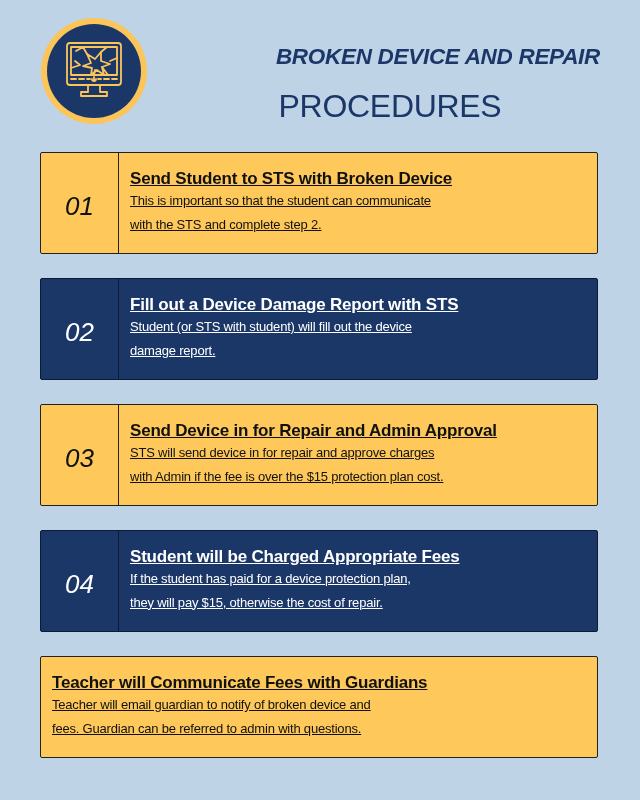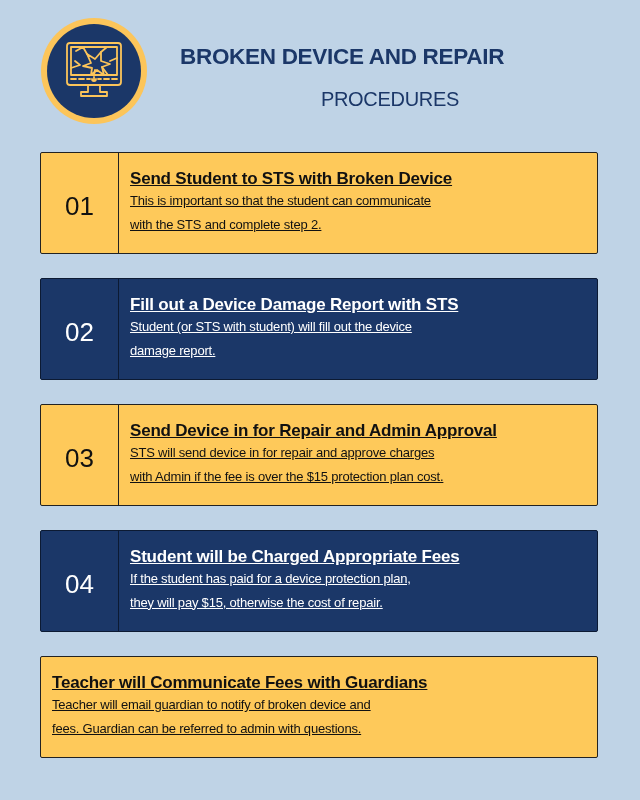--- a/index.html
+++ b/index.html
@@ -9,36 +9,36 @@
   }
   .logo {
     position:absolute; left:41px; top:18px; width:106px; height:106px; border-radius:50%;
     background:#fcc55a; display:flex; align-items:center; justify-content:center;
   }
   .logo-inner {
     width:94px; height:94px; border-radius:50%; background:#1b3768;
     display:flex; align-items:center; justify-content:center;
   }
   .title {
-    position:absolute; left:180px; width:420px; text-align:left; top:44px;
-    font-weight:bold; font-size:22.5px; color:#1b3768; letter-spacing:-0.3px;
+    position:absolute; left:180px; width:420px; text-align:right; top:44px;
+    font-weight:bold; font-size:22.5px; color:#1b3768; letter-spacing:-0.3px;font-style:italic;
   }
   .subtitle {
     position:absolute; left:180px; width:420px; text-align:center; top:88px;
-    font-size:20px; color:#1b3768; letter-spacing:-0.3px;
+    font-size:32px; color:#1b3768; letter-spacing:-0.3px;
   }
   .card {
     position:absolute; left:40px; width:558px; height:102px;
     border:1.5px solid #222; border-radius:2px; box-sizing:border-box; display:flex;
   }
   .card.yellow { background:#fec95a; color:#111; }
   .card.navy { background:#1b3768; color:#fff; border-color:#0c1a33; }
   .num {
     width:78px; flex:none; border-right:1.5px solid #222; display:flex; align-items:center;
-    justify-content:center; font-size:26px; font-weight:normal; padding-top:6px;
+    justify-content:center; font-size:26px; font-style:italic; font-weight:normal; padding-top:6px;
     box-sizing:border-box;
   }
   .card.navy .num { border-right-color:#0c1a33; }
   .body { padding:16px 0 0 11px;text-decoration:underline; }
   .head { font-weight:bold; font-size:17px; line-height:20px; letter-spacing:-0.2px; white-space:nowrap; }
   .desc { font-size:13px; line-height:23.5px; letter-spacing:-0.2px; white-space:nowrap; }
 </style>
 </head>
 <body>
 

